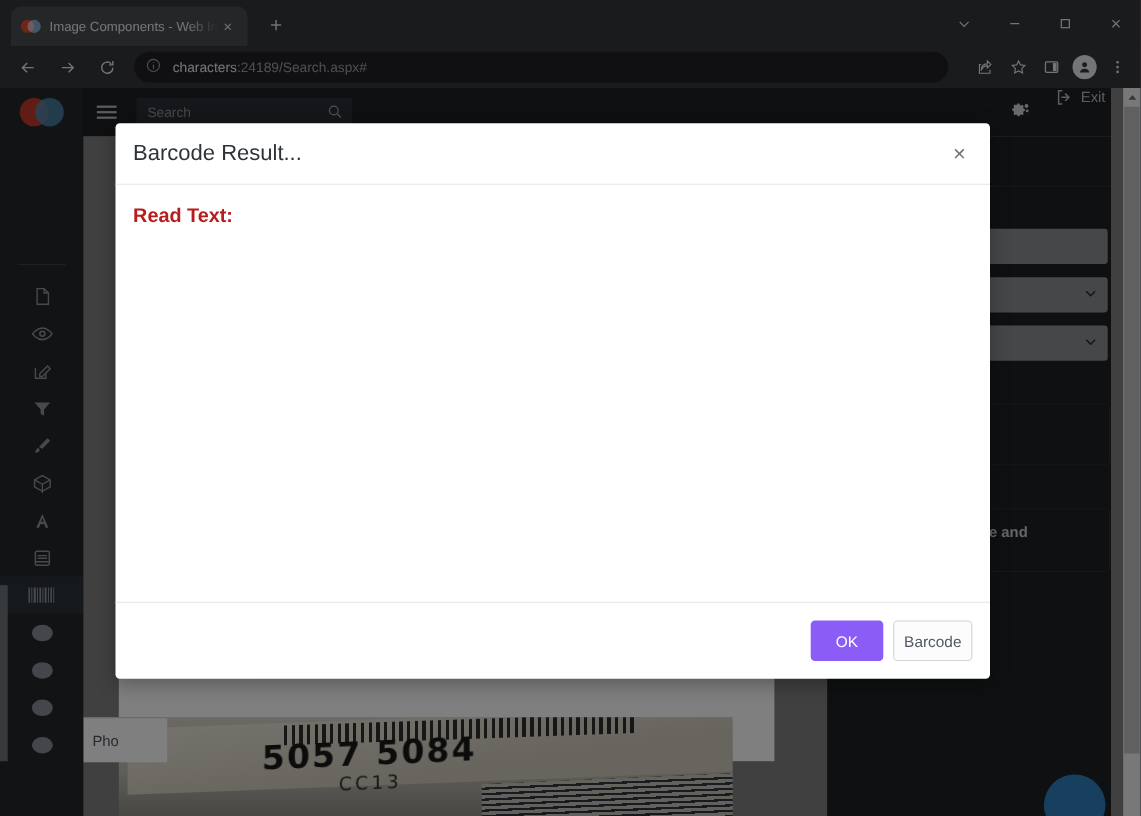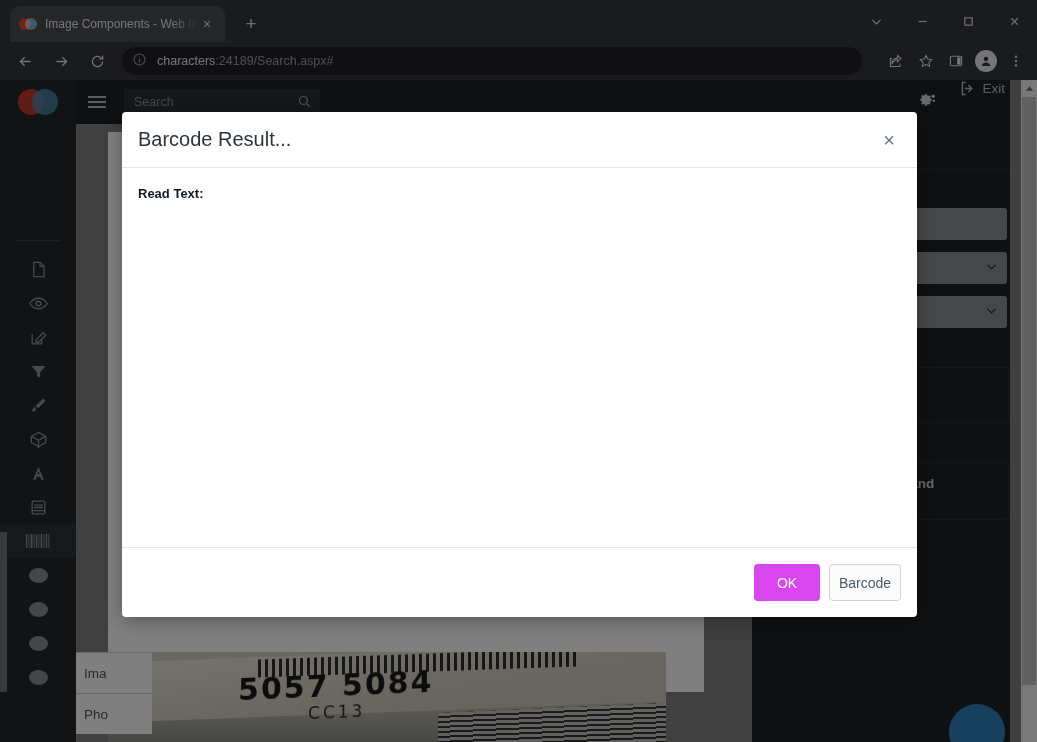--- a/index.html
+++ b/index.html
@@ -265,48 +265,48 @@
     height: 41px; display: flex; align-items: center; padding-left: 8px;
     font-size: 13.5px; color: #4a5560; border-top: 1px solid #cfcfcf; background: #fff;
   }
 
   
   .backdrop {
     position: absolute; left: 0; top: 0; width: 1037px; height: 742px;
     background: rgba(0,0,0,0.5);
   }
   .modal {
-    position: absolute; left: 122px; top: 112px; width: 795px; height: 505px;
+    position: absolute; left: 105px; top: 112px; width: 795px; height: 505px;
     background: #ffffff; border-radius: 4px;
     box-shadow: 0 4px 18px rgba(0,0,0,.3);
     display: flex; flex-direction: column;
   }
   .modal-header {
     height: 56px; border-bottom: 1px solid #e6e6e6;
     display: flex; align-items: center; padding: 0 16px 0 16px;
   }
   .modal-title { font-size: 20px; color: #2e3338; font-weight: normal; }
   .modal-x {
     margin-left: auto; color: #6c757d; font-size: 20px; line-height: 1;
     background: none; border: 0; padding: 4px 6px; font-family: "Liberation Sans", sans-serif;
   }
   .modal-body { flex: 1 1 auto; padding: 18px 16px 10px; }
-  .read-label { font-size: 13px; font-weight: bold; color: #0f172a; margin-bottom: 10px; }
+  .read-label { font-size: 18px; font-weight: bold; color: #b91c1c; margin-bottom: 10px; }
   .read-area {
     width: 765px; height: 303px; border: 1px solid #ced4da; border-radius: 4px;
     padding: 12px 14px; color: #585f66; font-size: 13.5px; line-height: 24px;
     resize: none; outline: none; background: #fff;
     font-family: "Liberation Sans", sans-serif; overflow: hidden;
   }
   .modal-footer {
     height: 70px; border-top: 1px solid #e6e6e6;
     display: flex; align-items: center; justify-content: flex-end; padding: 0 16px;
   }
   .btn-ok {
-    width: 66px; height: 37px; background: #d946ef; color: #fff; border: 0;
+    width: 66px; height: 37px; background: #8b5cf6; color: #fff; border: 0;
     border-radius: 4px; font-size: 14px; font-family: "Liberation Sans", sans-serif; margin-left: 31px;
   }
   .btn-cancel {
     width: 72px; height: 37px; background: #fcfcfd; color: #4f5a64;
     border: 1px solid #ced4da; border-radius: 4px; font-size: 14px; margin-left: 9px;
     font-family: "Liberation Sans", sans-serif;
   }
 </style>
 </head>
 <body>
@@ -542,21 +542,20 @@
       <div class="canvas-wrap">
         <div class="white-doc"></div>
         <div class="barcode-photo">
           <div class="bp-strip"></div>
           <div class="bp-bars"></div>
           <div class="bp-digits">5057 5084</div>
           <div class="bp-sub">CC13</div>
           <div class="bp-dark"></div>
         </div>
         <div class="llist">
-          <div class="lrow">Ima</div>
           <div class="lrow">Pho</div>
 
         </div>
       </div>
 
       <div class="rpanel">
         <div class="rtab-row">
           <div class="rtab">i</div>
         </div>
         <div class="rsec-title">s</div>

